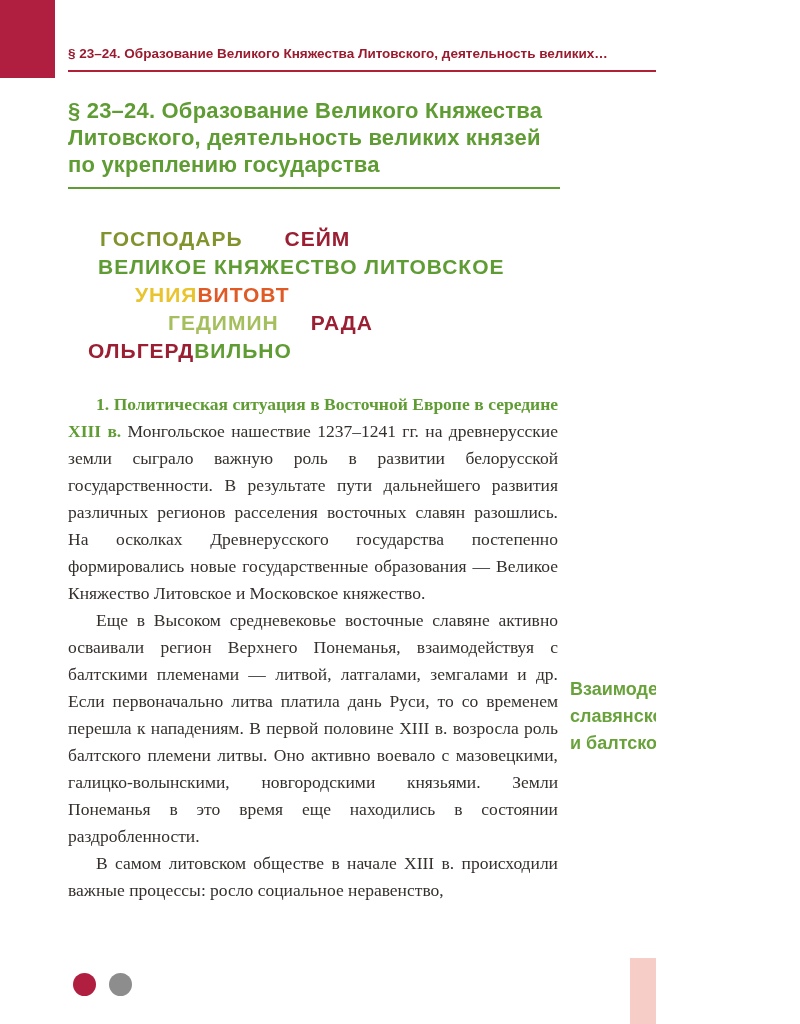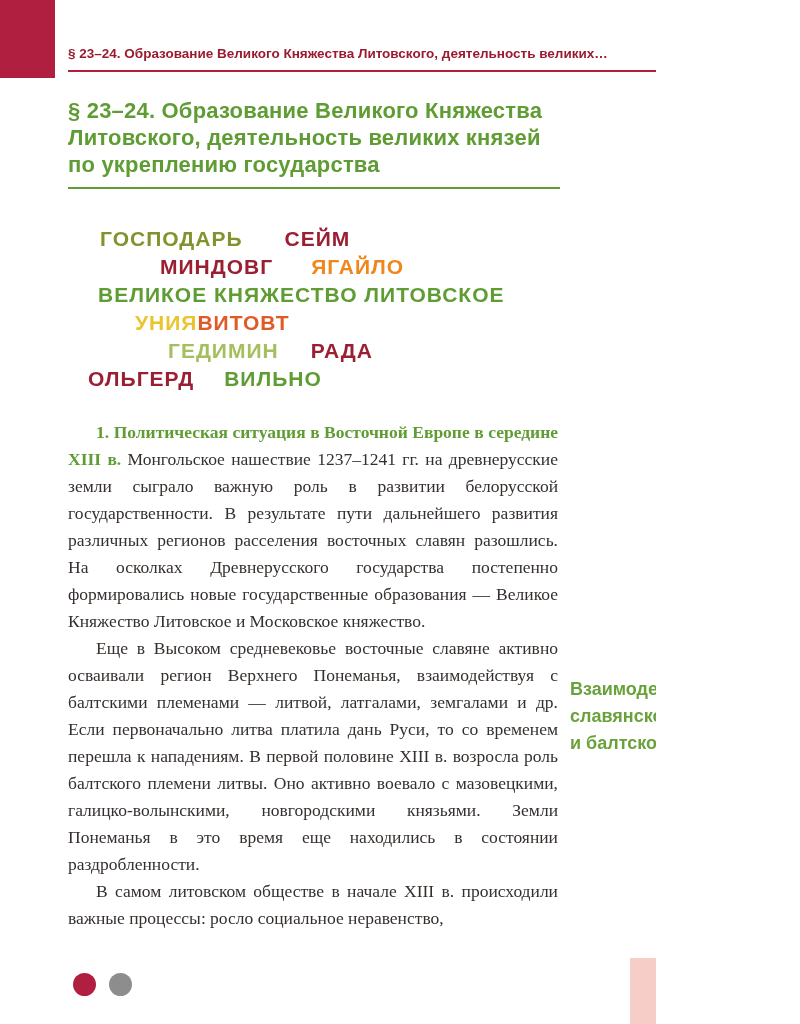--- a/index.html
+++ b/index.html
@@ -110,36 +110,32 @@
   <main class="content">
 
     <h1 class="page-title">§ 23–24. Образование Великого Княжества Литовского, деятельность великих князей по укреплению государства</h1>
     <div class="green-rule"></div>
 
     <section class="keywords">
       <div class="kw-line" style="padding-left:32px; gap:42px;">
         <span class="kw" data-color="olive">ГОСПОДАРЬ</span>
         <span class="kw" data-color="darkred">СЕЙМ</span>
       </div>
-      <div class="kw-line" style="padding-left:92px; gap:38px;">
-        <span class="kw" data-color="darkred">МИНДОВГ</span>
-        <span class="kw" data-color="orange">ЯГАЙЛО</span>
-      </div>
       <div class="kw-line" style="padding-left:30px;">
         <span class="kw" data-color="green">ВЕЛИКОЕ КНЯЖЕСТВО ЛИТОВСКОЕ</span>
       </div>
       <div class="kw-line" style="padding-left:67px; ">
         <span class="kw" data-color="yellow">УНИЯ</span>
         <span class="kw" data-color="orangered">ВИТОВТ</span>
       </div>
       <div class="kw-line" style="padding-left:100px; gap:32px;">
         <span class="kw" data-color="lightgreen">ГЕДИМИН</span>
         <span class="kw" data-color="darkred">РАДА</span>
       </div>
-      <div class="kw-line" style="padding-left:20px; gap:30px;">
+      <div class="kw-line" style="padding-left:20px; ">
         <span class="kw" data-color="darkred">ОЛЬГЕРД</span>
         <span class="kw" data-color="green">ВИЛЬНО</span>
       </div>
     </section>
 
     <section class="body-text">
       <p class="para"><span class="lead">1. Политическая ситуация в Восточной Европе в середине XIII в.</span><span> Монгольское нашествие 1237–1241 гг. на древнерусские земли сыграло важную роль в развитии белорусской государственности. В результате пути дальнейшего развития различных регионов расселения восточных славян разошлись. На осколках Древнерусского государства постепенно формировались новые государственные образования — Великое Княжество Литовское и Московское княжество.</span></p>
       <p class="para">Еще в Высоком средневековье восточные славяне активно осваивали регион Верхнего Понеманья, взаимодействуя с балтскими племенами — литвой, латгалами, земгалами и др. Если первоначально литва платила дань Руси, то со временем перешла к нападениям. В первой половине XIII в. возросла роль балтского племени литвы. Оно активно воевало с мазовецкими, галицко-волынскими, новгородскими князьями. Земли Понеманья в это время еще находились в состоянии раздробленности.</p>
       <p class="para">В самом литовском обществе в начале XIII в. происходили важные процессы: росло социальное неравенство,</p>
     </section>

